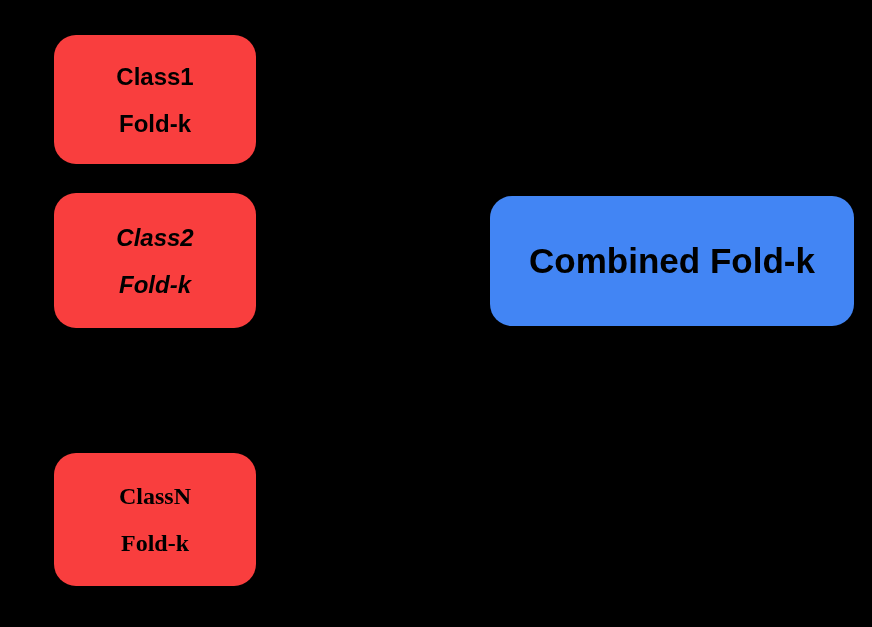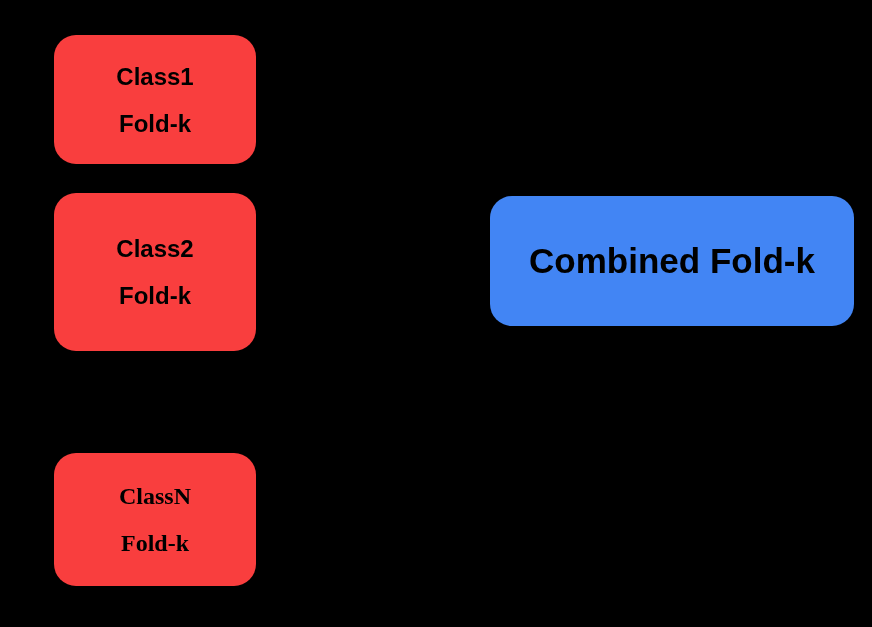--- a/index.html
+++ b/index.html
@@ -39,21 +39,21 @@
     line-height:47px;
   }
   .node.blue{
     background:var(--blue);
     left:490px;top:196px;
     width:364px;height:130px;
     font-size:35px;
     line-height:40px;
   }
   #node-class1{top:35px;height:129px;}
-  #node-class2{top:193px;height:158px;}
+  #node-class2{top:193px;height:135px;font-style:italic;}
   #node-classN{top:453px;height:133px;font-family:Liberation Serif, serif;}
   .node-line{display:block;}
 </style>
 </head>
 <body>
 
 <div class="canvas">
 
   <div class="node red" id="node-class1">
     <span class="node-line">Class1</span>

